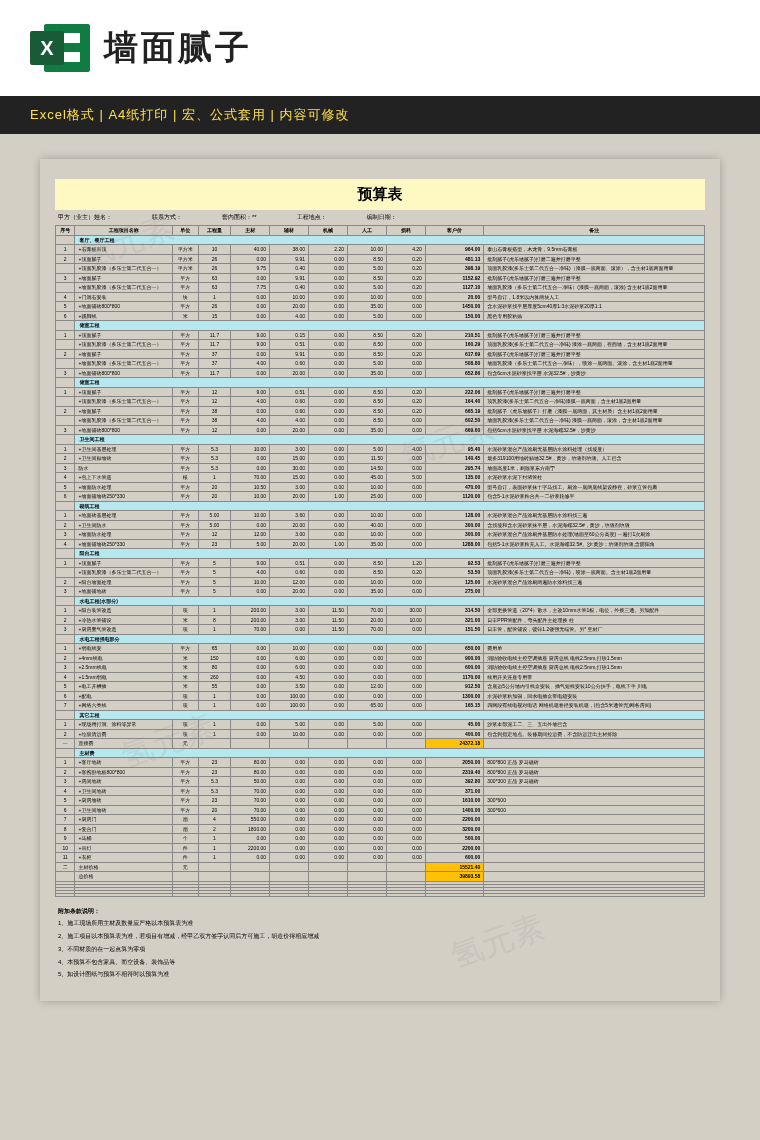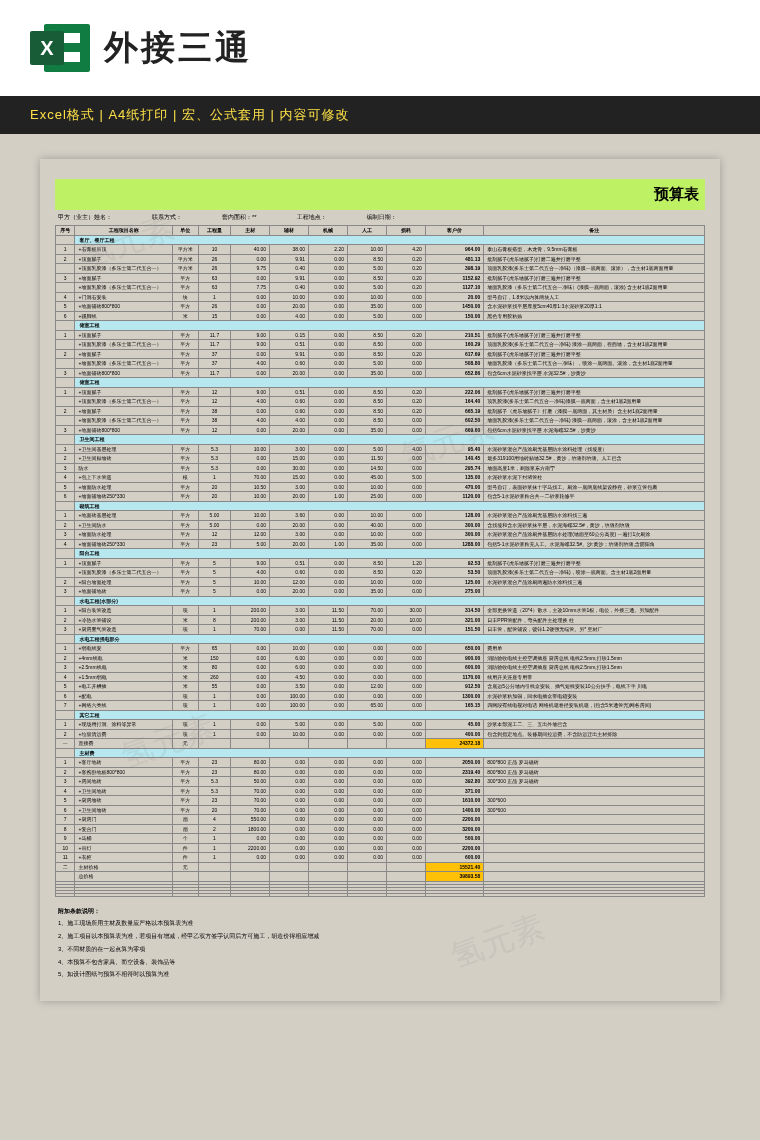--- a/index.html
+++ b/index.html
@@ -7,21 +7,21 @@
 .header{background:#fff;padding:18px 30px;display:flex;align-items:center;gap:14px}
 .xicon{width:60px;height:60px;position:relative;flex-shrink:0}
 .xback{position:absolute;width:46px;height:48px;background:#107c41;right:0;top:6px;border-radius:2px}
 .xback:before,.xback:after{content:"";position:absolute;background:#fff;width:16px;height:10px}
 .xback:before{top:9px;left:20px}
 .xback:after{top:28px;left:20px}
 .xfront{position:absolute;width:34px;height:34px;background:#185c37;left:0;top:13px;display:flex;align-items:center;justify-content:center;color:#fff;font-size:20px;font-weight:bold;border-radius:2px}
 .htitle{font-size:34px;font-weight:bold;letter-spacing:3px;color:#222}
 .subbar{background:#222;color:#fde047;font-size:13px;padding:10px 30px;letter-spacing:1px}
 .page{margin:25px auto;width:680px;background:#d4cfc5;box-shadow:0 0 8px rgba(0,0,0,.25);padding:20px 15px}
-.doctitle{text-align:right;font-size:15px;font-weight:bold;padding:6px;background:#bef264}
+.doctitle{text-align:center;font-size:15px;font-weight:bold;padding:6px;background:#fef9c3}
 .metarow{font-size:6px;padding:3px;display:flex;gap:40px}
 table{width:100%;border-collapse:collapse;font-size:5px;background:#d4cfc5}
 th,td{border:1px solid #888;padding:1px 2px;text-align:center;line-height:1.3}
 th{background:#d4cfc5;font-weight:bold}
 td.l{text-align:left;padding-left:3px}
 td.r{text-align:right;padding-right:3px}
 td.sec{background:#b8e8ef;text-align:left;font-weight:bold;padding-left:4px}
 td.cost{font-weight:bold}
 td.hi{background:#ffc107;font-weight:bold}
 .notes{margin-top:8px;font-size:6px;line-height:1.8}
@@ -29,21 +29,21 @@
 .wm{position:absolute;color:rgba(120,120,120,.12);font-size:32px;transform:rotate(-20deg);pointer-events:none;font-weight:300}
 </style>
 </head>
 <body>
 
 <div class="header">
  <div class="xicon">
   <div class="xback"></div>
   <div class="xfront">X</div>
  </div>
- <div class="htitle">外接三通</div>
+ <div class="htitle">墙面腻子</div>
 </div>
 <div class="subbar">Excel格式 | A4纸打印 | 宏、公式套用 | 内容可修改</div>
 
 <div class="page">
  <div class="wm" style="top:220px;left:80px">氢元素</div>
  <div class="wm" style="top:420px;left:400px">氢元素</div>
  <div class="wm" style="top:720px;left:120px">氢元素</div>
  <div class="wm" style="top:920px;left:450px">氢元素</div>
 
  <div class="doctitle">预算表</div>

